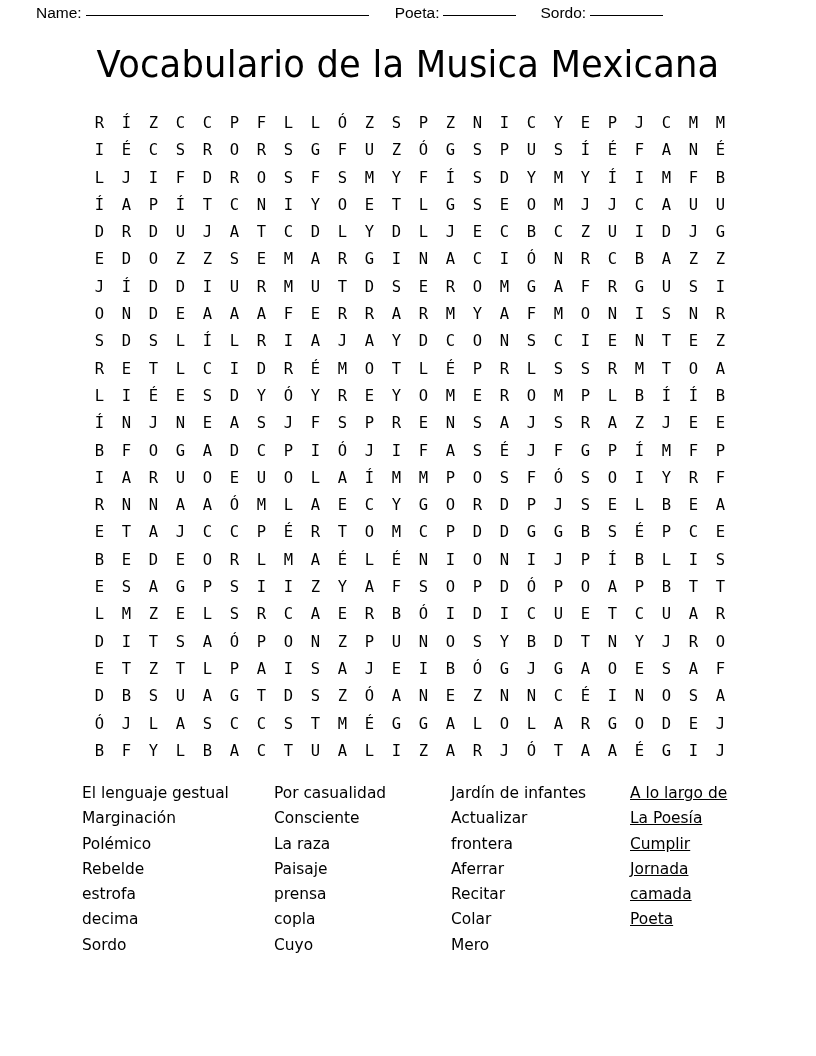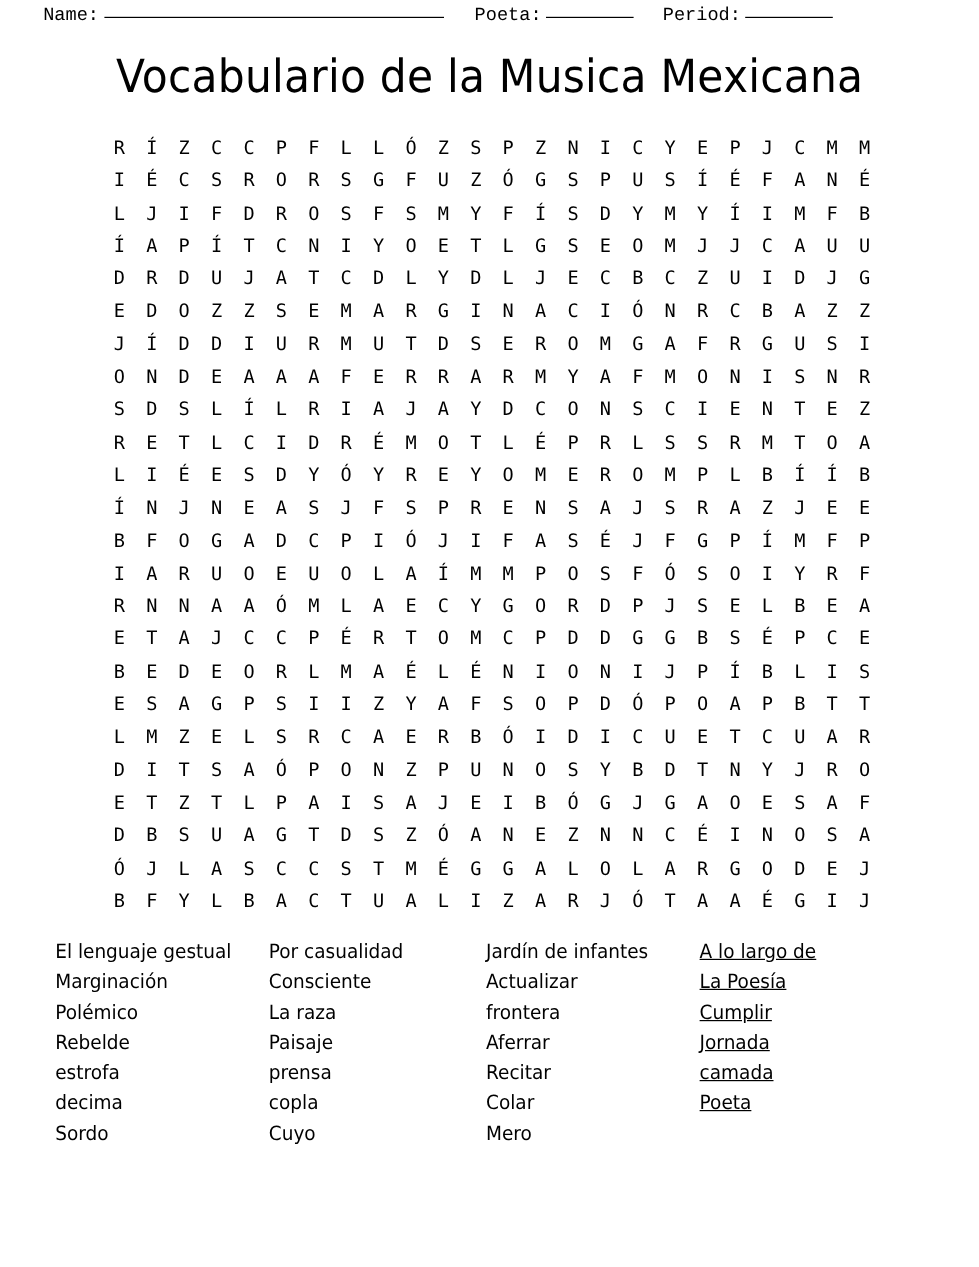--- a/index.html
+++ b/index.html
@@ -18,21 +18,21 @@
 
   
   .header-row {
     position: absolute;
     top: 0px;
     left: 0px;
     width: 816px;
     height: 26px;
     display: flex;
     align-items: center;
-    font-family: Liberation Mono, monospace;
+    font-family: Liberation Sans, sans-serif;
     font-size: 15.5px;
     white-space: nowrap;
   }
   .hdr-field { display: flex; align-items: baseline; }
   .hdr-label { font-size: 15.5px; }
   .hdr-rule {
     display: inline-block;
     border-bottom: 1.3px solid #000;
     height: 0;
     margin-left: 4px;
@@ -90,20 +90,21 @@
     position: absolute;
     top: 780px;
     left: 46px;
     width: 724px;
     display: flex;
     align-items: flex-start;
   }
   .word-col {
     display: flex;
     flex-direction: column;
+    margin-left: 36px;
   }
   .col-0 { width: 178px; }
   .col-1 { width: 178px; }
   .col-2 { width: 181px; }
   .col-3 { width: 180px; text-decoration: underline; }
   .word {
     font-family: "DejaVu Sans", sans-serif;
     font-size: 16.4px;
     line-height: 25.3px;
     white-space: nowrap;
@@ -125,21 +126,21 @@
   <span class="gap-a"></span>
 
   <span class="hdr-field">
     <span class="hdr-label">Poeta:</span>
     <span class="hdr-rule rule-date"></span>
   </span>
 
   <span class="gap-b"></span>
 
   <span class="hdr-field">
-    <span class="hdr-label">Period:</span>
+    <span class="hdr-label">Sordo:</span>
     <span class="hdr-rule rule-period"></span>
   </span>
 </div>
 
 <div class="puzzle-title">Vocabulario de la Musica Mexicana</div>
 
 <div class="grid">
     <div class="grid-row">
       <span class="cell">R</span>
       <span class="cell">Í</span>

